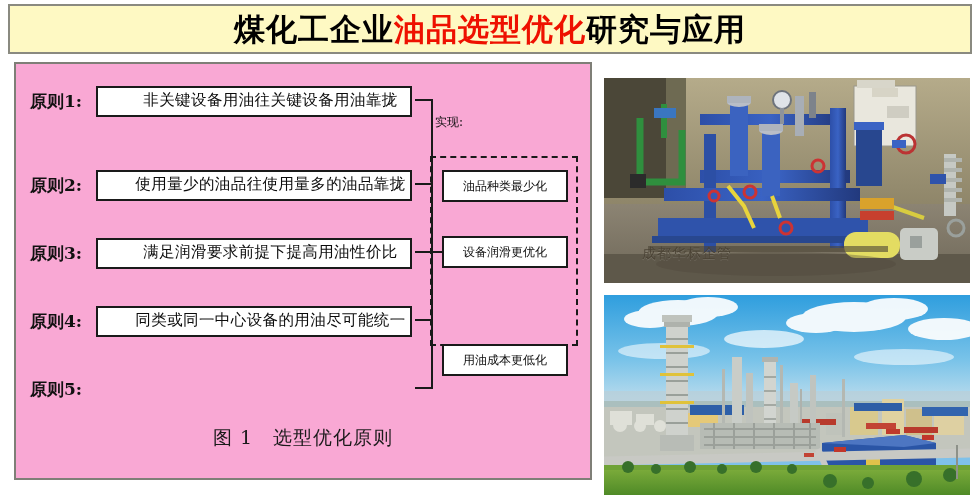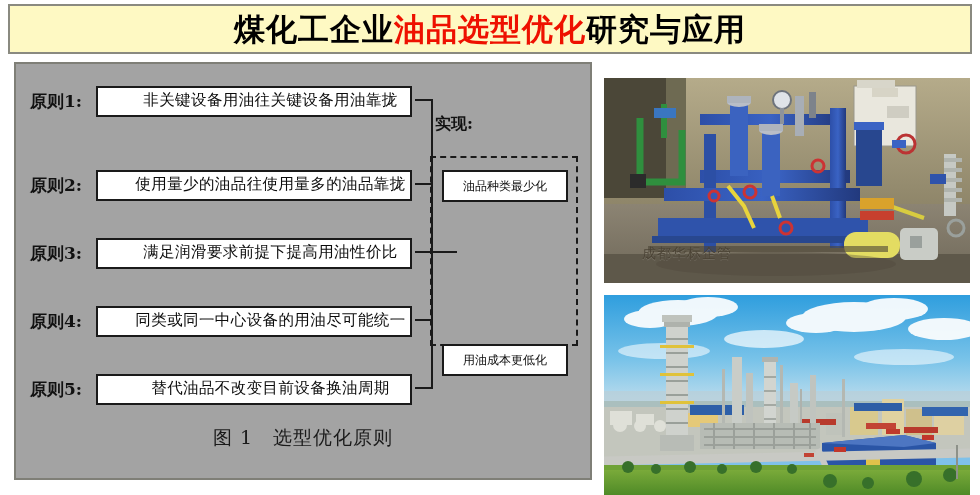--- a/index.html
+++ b/index.html
@@ -44,21 +44,21 @@
     line-height: 1;
     color: #000000;
   }
   #title-text .hl { color: #ee1100; }
 
   
   #diagram-panel {
     position: absolute;
     left: 14px; top: 62px;
     width: 578px; height: 418px;
-    background: #a3a3a3;
+    background: #f9a8d4;
     border: 2px solid #7f7f77;
     box-sizing: border-box;
   }
 
   .principle-row {
     position: absolute;
     left: 14px;
     height: 34px;
     display: flex;
     align-items: center;
@@ -111,22 +111,22 @@
     height: 2px;
     background: #1a1a1a;
     left: 415px;
     width: 26px;
   }
 
   
   #realize-label {
     position: absolute;
     font-family: "DejaVu Serif", "Liberation Serif", serif;
-    font-size: 16px;
-    font-weight: bold;
+    font-size: 12px;
+    font-weight: normal;
     color: #111;
     left: 419px;
     top: 52px;
     white-space: nowrap;
     line-height: 1;
   }
   #outcome-group {
     position: absolute;
     left: 414px;
     top: 92px;
@@ -235,38 +235,38 @@
 
     <div class="principle-row" style="top:240px;">
       <div class="principle-label">原则4:</div>
       <div class="principle-box">
         <span>同类或同一中心设备的用油尽可能统一</span>
       </div>
     </div>
 
     <div class="principle-row" style="top:308px;">
       <div class="principle-label">原则5:</div>
-      <div class="principle-box">
-        <span>替代油品不改变目前设备换油周期</span>
-      </div>
     </div>
 
     <div class="conn-stub" style="top:35px;"></div>
     <div class="conn-stub" style="top:119px;"></div>
     <div class="conn-stub" style="top:187px;"></div>
     <div class="conn-stub" style="top:255px;"></div>
     <div class="conn-stub" style="top:323px;"></div>
     <div id="conn-spine" style="top:35px; height:290px;"></div>
     <div id="conn-arm" style="top:187px;"></div>
 
     <div id="realize-label">实现:</div>
 
     <div id="outcome-group">
       <div class="outcome-box" style="top:12px;">
         <span>油品种类最少化</span>
+      </div>
+      <div class="outcome-box" style="top:78px;">
+        <span>设备润滑更优化</span>
       </div>
       <div class="outcome-box" style="top:144px;margin-top:42px;">
         <span>用油成本更低化</span>
       </div>
     </div>
 
     <div id="caption">图 1　选型优化原则</div>
   </div>
 
   <div class="photo" id="photo-equipment">

